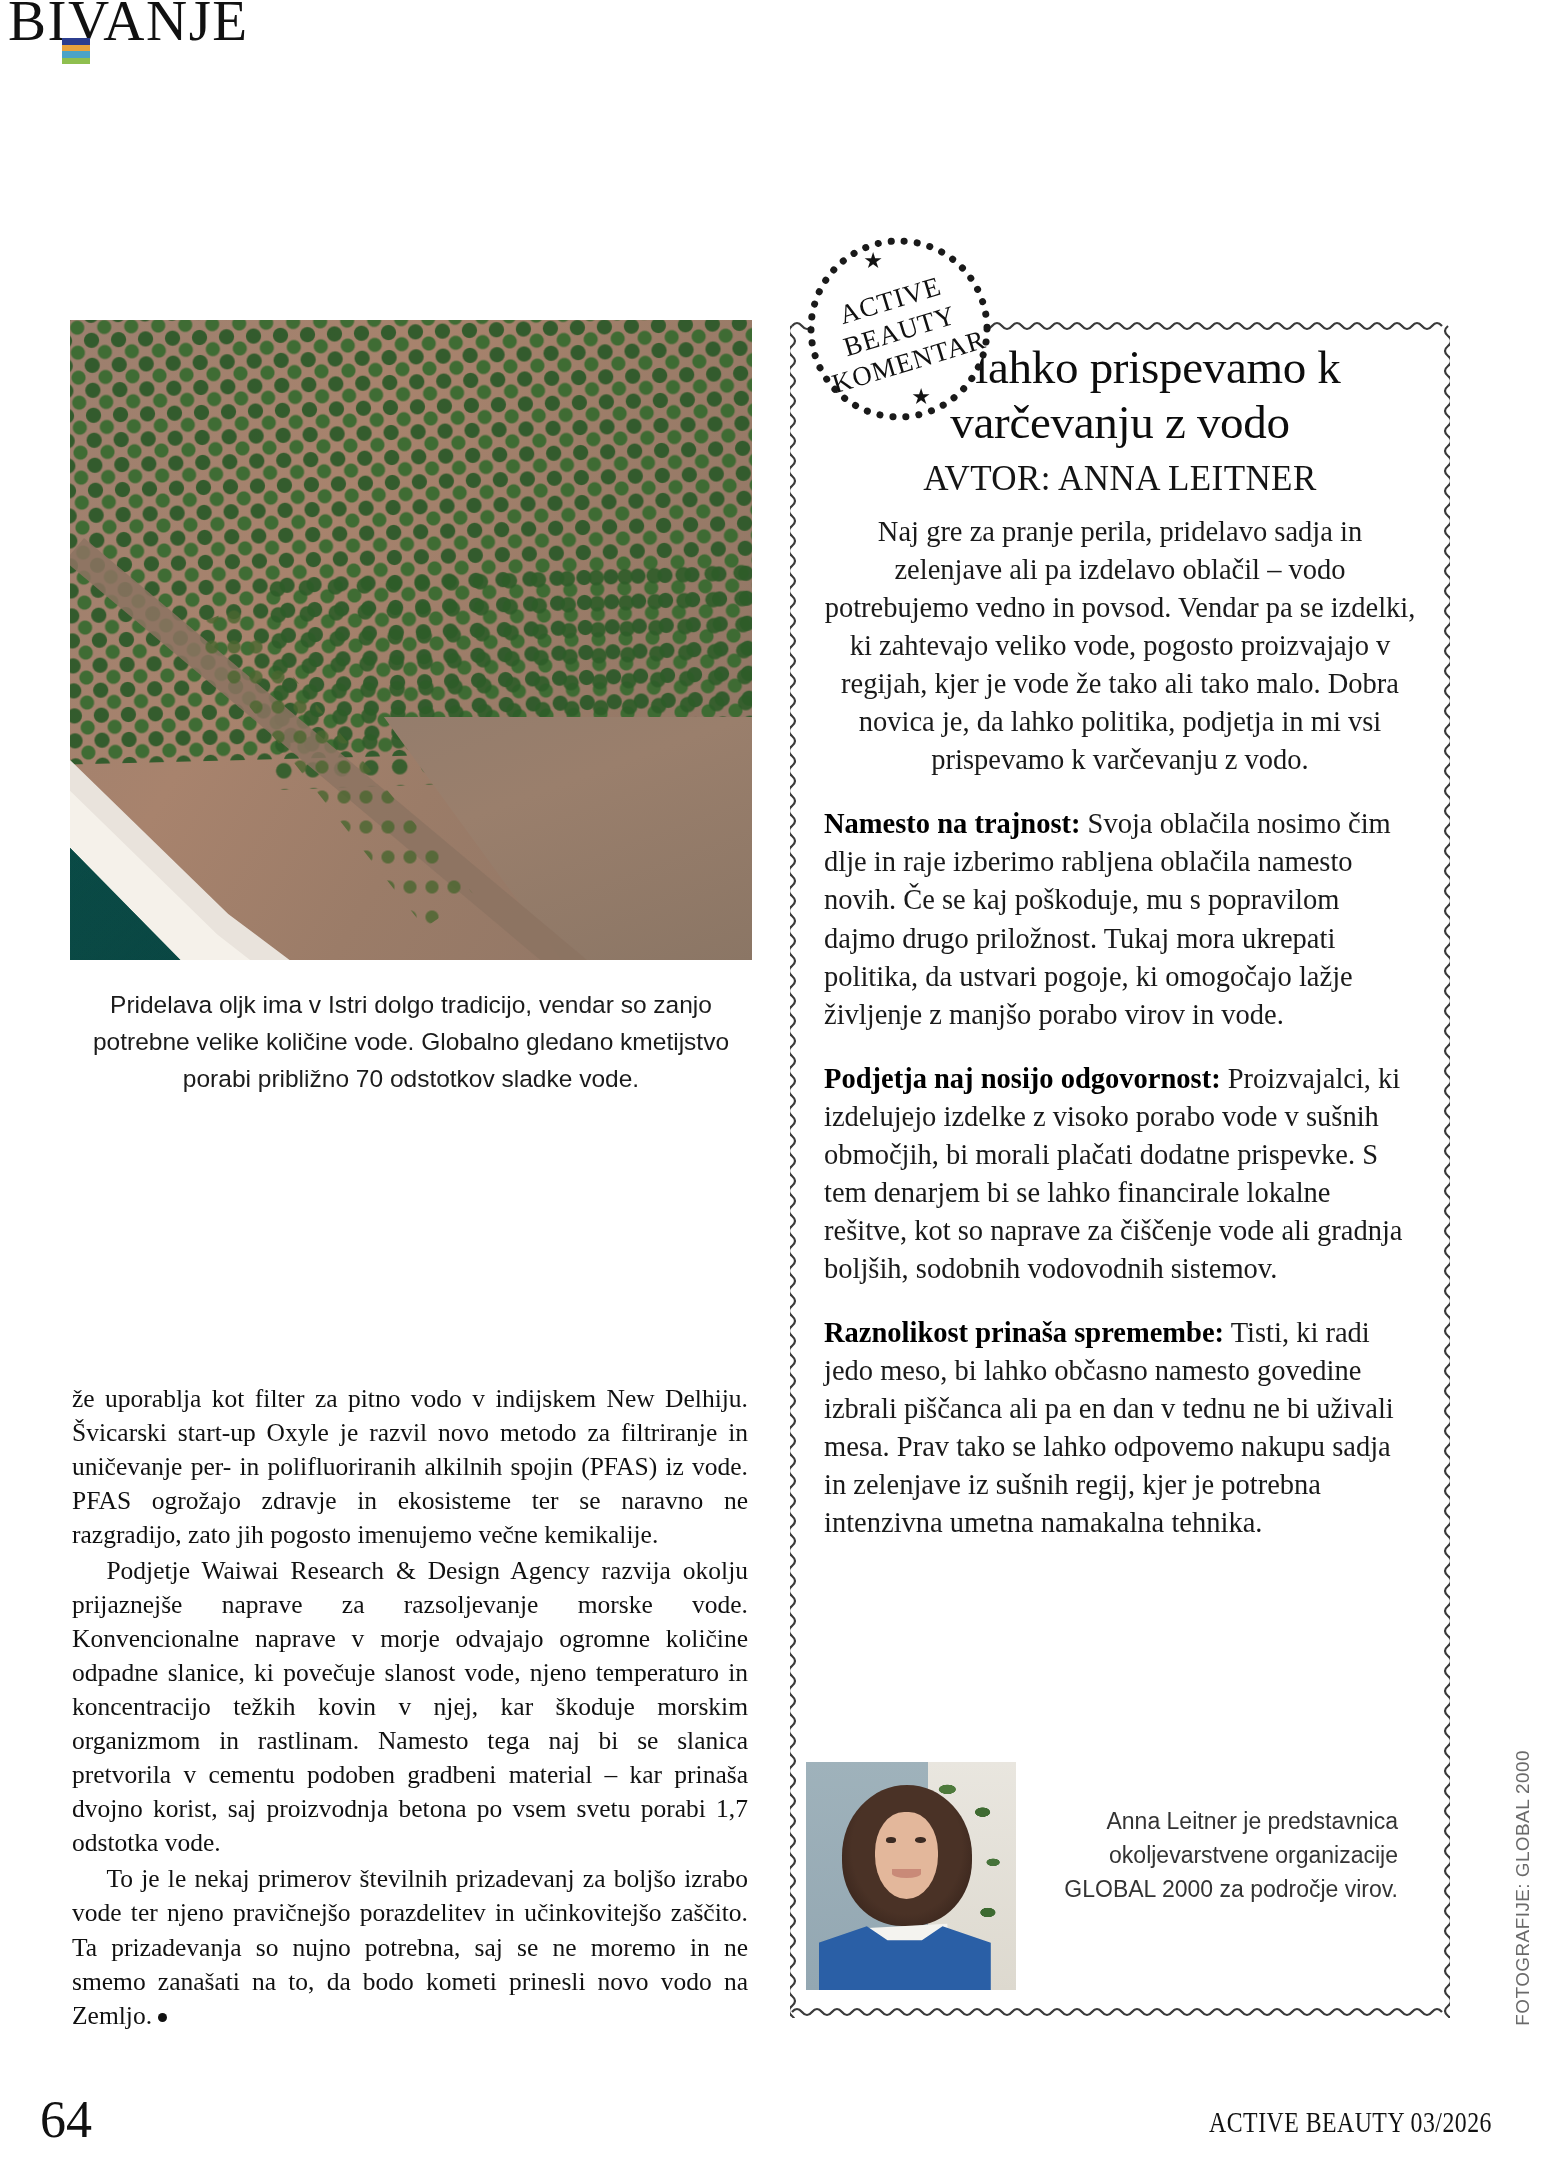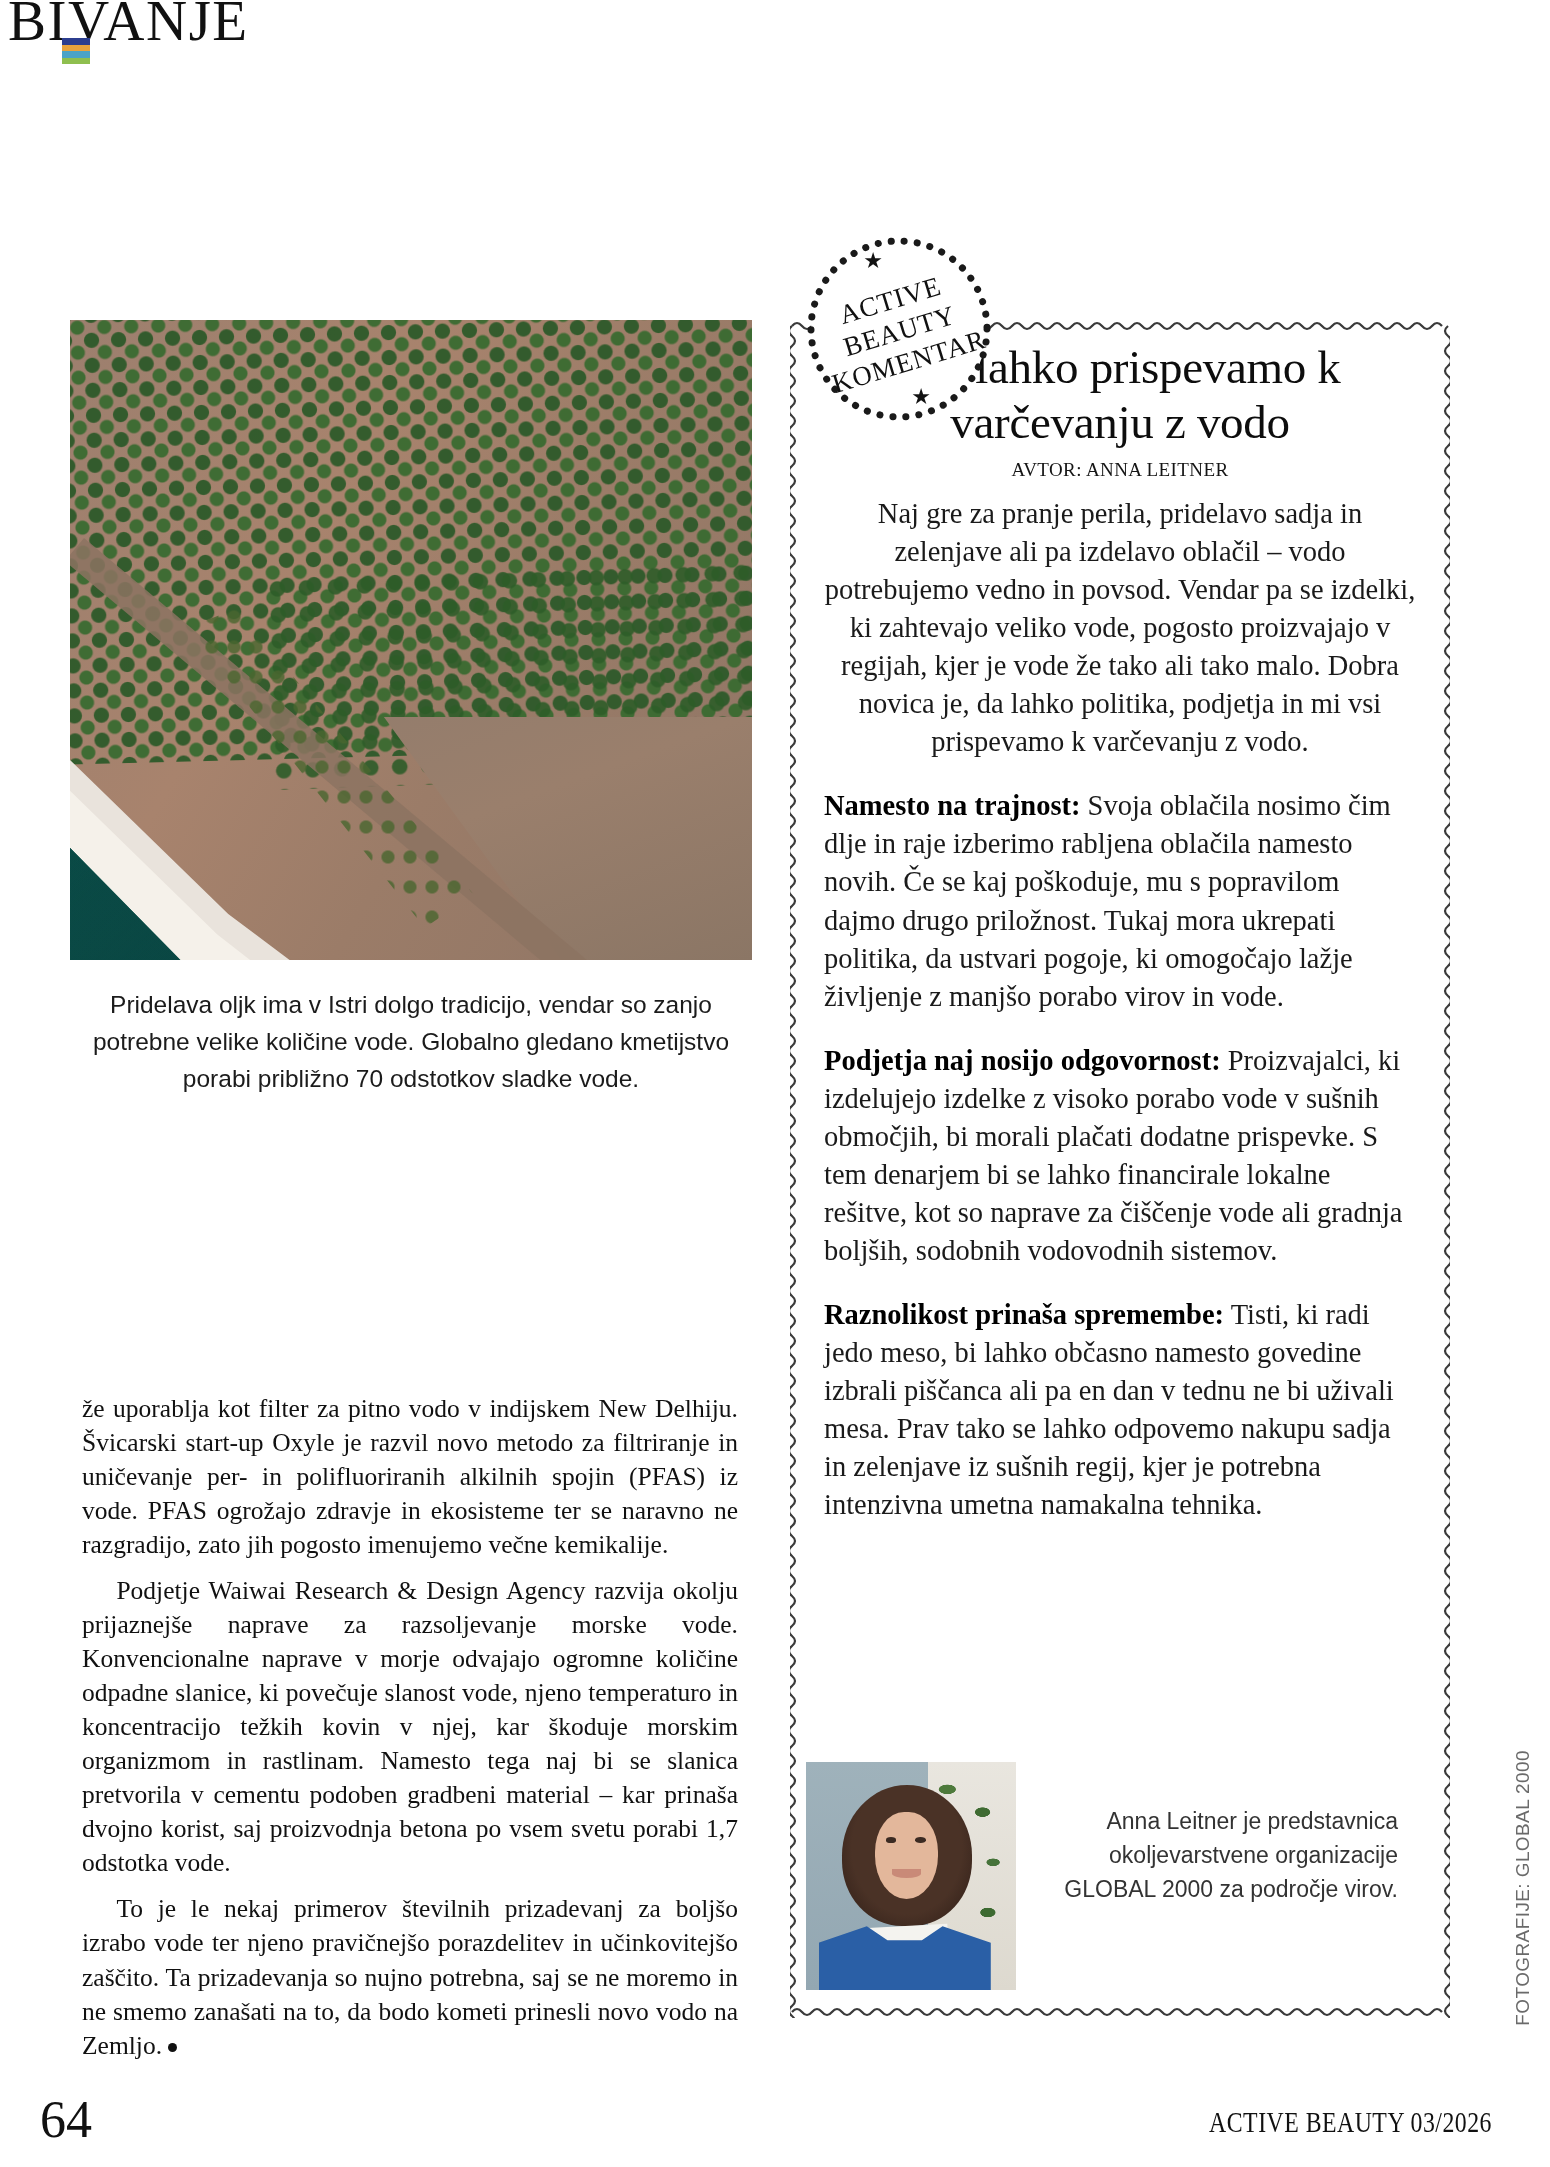--- a/index.html
+++ b/index.html
@@ -148,21 +148,21 @@
     left: 70px;
     top: 1380px;
     width: 680px;
     font-family: "Liberation Serif", serif;
     font-size: 25.5px;
     line-height: 1.335;
     text-align: justify;
     color: #111;
     hyphens: auto;
   }
-  .left-body p { margin: 12px; }
+  .left-body p { margin: 2px; }
   .left-body p + p { text-indent: 1.35em; }
   .endmark {
     display: inline-block;
     width: 9px; height: 9px;
     background: #111;
     border-radius: 50%;
     vertical-align: middle;
     margin-left: 6px;
   }
 
@@ -210,21 +210,21 @@
     font-family: "Liberation Serif", serif;
     font-size: 47px;
     line-height: 1.16;
     text-align: center;
     color: #0d0d0d;
     margin-top: 0;
     letter-spacing: -0.3px;
   }
   .byline {
     font-family: "Liberation Serif", serif;
-    font-size: 19px;
+    font-size: 35px;
     text-align: center;
     letter-spacing: .4px;
     margin-top: 10px;
     color: #151515;
   }
   .lede {
     font-family: "Liberation Serif", serif;
     font-size: 28.5px;
     line-height: 1.335;
     margin-top: 14px;

